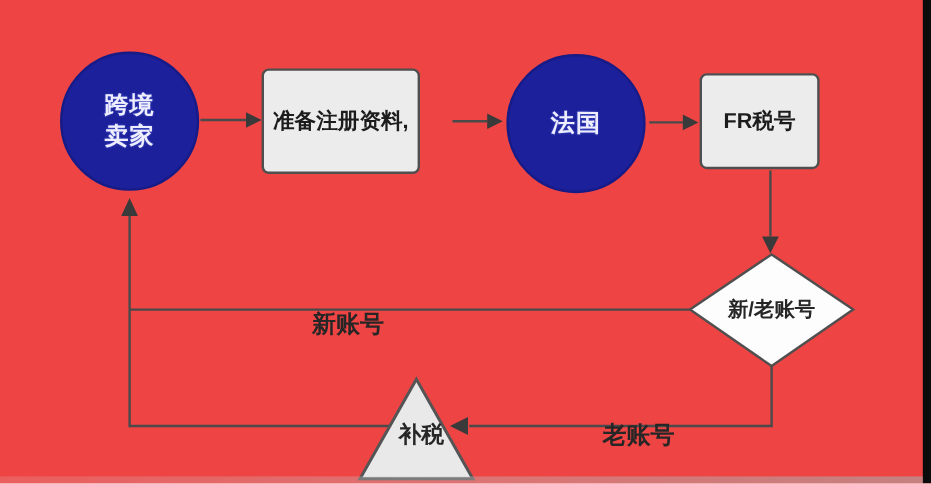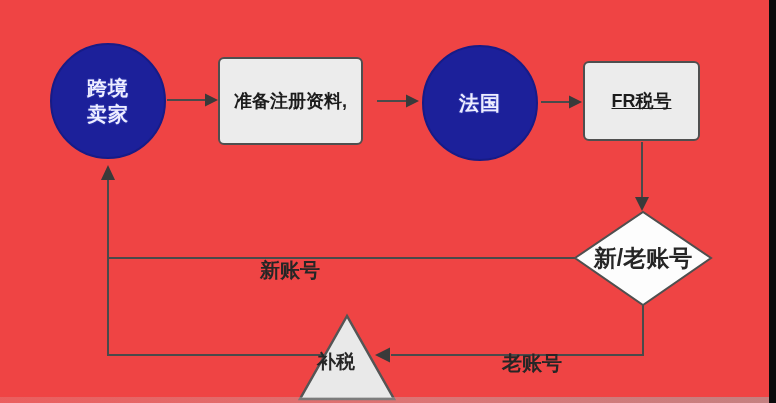--- a/index.html
+++ b/index.html
@@ -19,21 +19,21 @@
   }
   .node-rect{
     background:#ececec;border:2px solid #4f4f4f;border-radius:6px;
     color:#1c1c1c;font-size:18px;line-height:26px;
   }
   .edge-label,.shape-label{
     position:absolute;transform:translate(-50%,-50%);white-space:nowrap;
     font-weight:700;color:#262626;
   }
   .edge-label{font-size:20px;margin-top:12px;}
-  .lbl-decision{font-size:23px;}
+  .lbl-decision{font-size:17px;}
   .lbl-backtax{font-size:19px;}
   .right-strip{position:absolute;top:0;right:0;width:7px;height:403px;background:#0b0b0b;}
   .bottom-band{
     position:absolute;left:0;bottom:0;height:6px;width:769px;
     background:linear-gradient(to right, rgba(214,214,214,.18) 0%, rgba(190,190,190,.4) 55%, rgba(168,168,168,.6) 100%);
   }
 </style>
 </head>
 <body>
 
@@ -60,35 +60,35 @@
     </g>
     <polygon points="575,258 643,212 711,258 643,305" fill="#fdfdfd" stroke="#4f4f4f" stroke-width="2"></polygon>
     <polygon points="347,316 300,399 394,399" fill="#e9e9e9" stroke="#555555" stroke-width="2.5"></polygon>
   </svg>
 
   <div class="node node-circle" style="left:50px;top:43px;width:116px;height:116px;">
     <div>跨境</div>
     <div>卖家</div>
   </div>
 
-  <div class="node node-rect" style="left:218px;top:57px;width:145px;height:88px;">
+  <div class="node node-rect" style="left:218px;top:57px;width:132px;height:88px;">
     <div>准备注册资料,</div>
   </div>
 
   <div class="node node-circle" style="left:422px;top:45px;width:116px;height:116px;">
     <div>法国</div>
   </div>
 
-  <div class="node node-rect" style="left:583px;top:61px;width:117px;height:80px;text-decoration:underline;">
+  <div class="node node-rect" style="left:583px;top:61px;width:100px;height:80px;">
     <div>FR税号</div>
   </div>
 
   <div class="shape-label lbl-decision" style="left:643px;top:258px;">新/老账号</div>
 
-  <div class="shape-label lbl-backtax" style="left:336px;top:362px;text-align:right;">补税</div>
+  <div class="shape-label lbl-backtax" style="left:351px;top:362px;text-align:right;">补税</div>
 
   <div class="edge-label" style="left:290px;top:258px;">新账号</div>
 
   <div class="edge-label" style="left:532px;top:351px;">老账号</div>
 
   <div class="right-strip"></div>
   <div class="bottom-band"></div>
 </div>
 
 </body></html>

